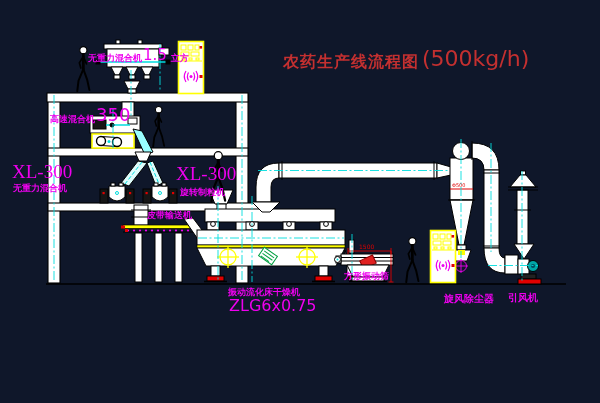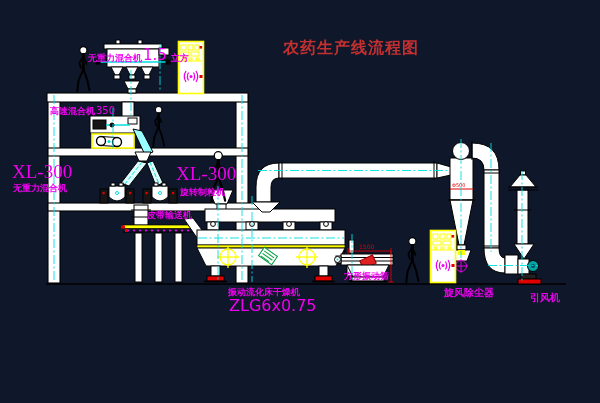--- a/index.html
+++ b/index.html
@@ -288,39 +288,40 @@
 </svg>
 
 <div class="lbl baseline-row" style="left:88px;top:15px;">
   <span class="sub">无重力混合机</span>
   <span style="font-size:15px;margin-top:33px;">1.5</span>
   <span class="sub" style="margin-left:3px;">立方</span>
 </div>
 
 <div class="lbl baseline-row" style="left:50px;top:106px;">
   <span class="sub">高速混合机</span>
-  <span style="font-size:10px;">350</span>
+  <span style="font-size:18px;">350</span>
 </div>
 
 <div class="lbl model-lg" style="left:12px;top:162px;">XL-300</div>
 <div class="lbl sub" style="left:13px;top:184px;">无重力混合机</div>
 
 <div class="lbl model-lg" style="left:176px;top:164px;">XL-300</div>
 <div class="lbl sub" style="left:180px;top:188px;">旋转制粒机</div>
 
 <div class="lbl sub" style="left:147px;top:211px;">皮带输送机</div>
 
 <div class="lbl sub" style="left:228px;top:288px;">振动流化床干燥机</div>
 <div class="lbl model-md" style="left:229px;top:298px;">ZLG6x0.75</div>
 
 <div class="lbl sub" style="left:344px;top:272px;">方形振动筛</div>
 
-<div class="lbl sub10" style="left:444px;top:288px;">旋风除尘器</div>
-<div class="lbl sub10" style="left:530px;top:293px;">引风机</div>
+<div class="lbl sub10" style="left:444px;top:294px;">旋风除尘器</div>
+<div class="lbl sub10" style="left:508px;top:293px;">引风机</div>
 
 <div class="lbl dim" style="left:359px;top:244px;font-size:6px;">1500</div>
 <div class="lbl dim" style="left:452px;top:183px;font-size:5px;">Φ500</div>
 
-<div class="lbl baseline-row red" style="left:283px;top:40px;">
+<div class="lbl baseline-row red" style="left:283px;top:48px;">
   <span style="font-size:16px;font-weight:bold;letter-spacing:1px;">农药生产线流程图</span>
+  <span style="font-size:22px;margin-left:2px;">(500kg/h)</span>
 </div>
 
 </div>
 
 </body></html>

